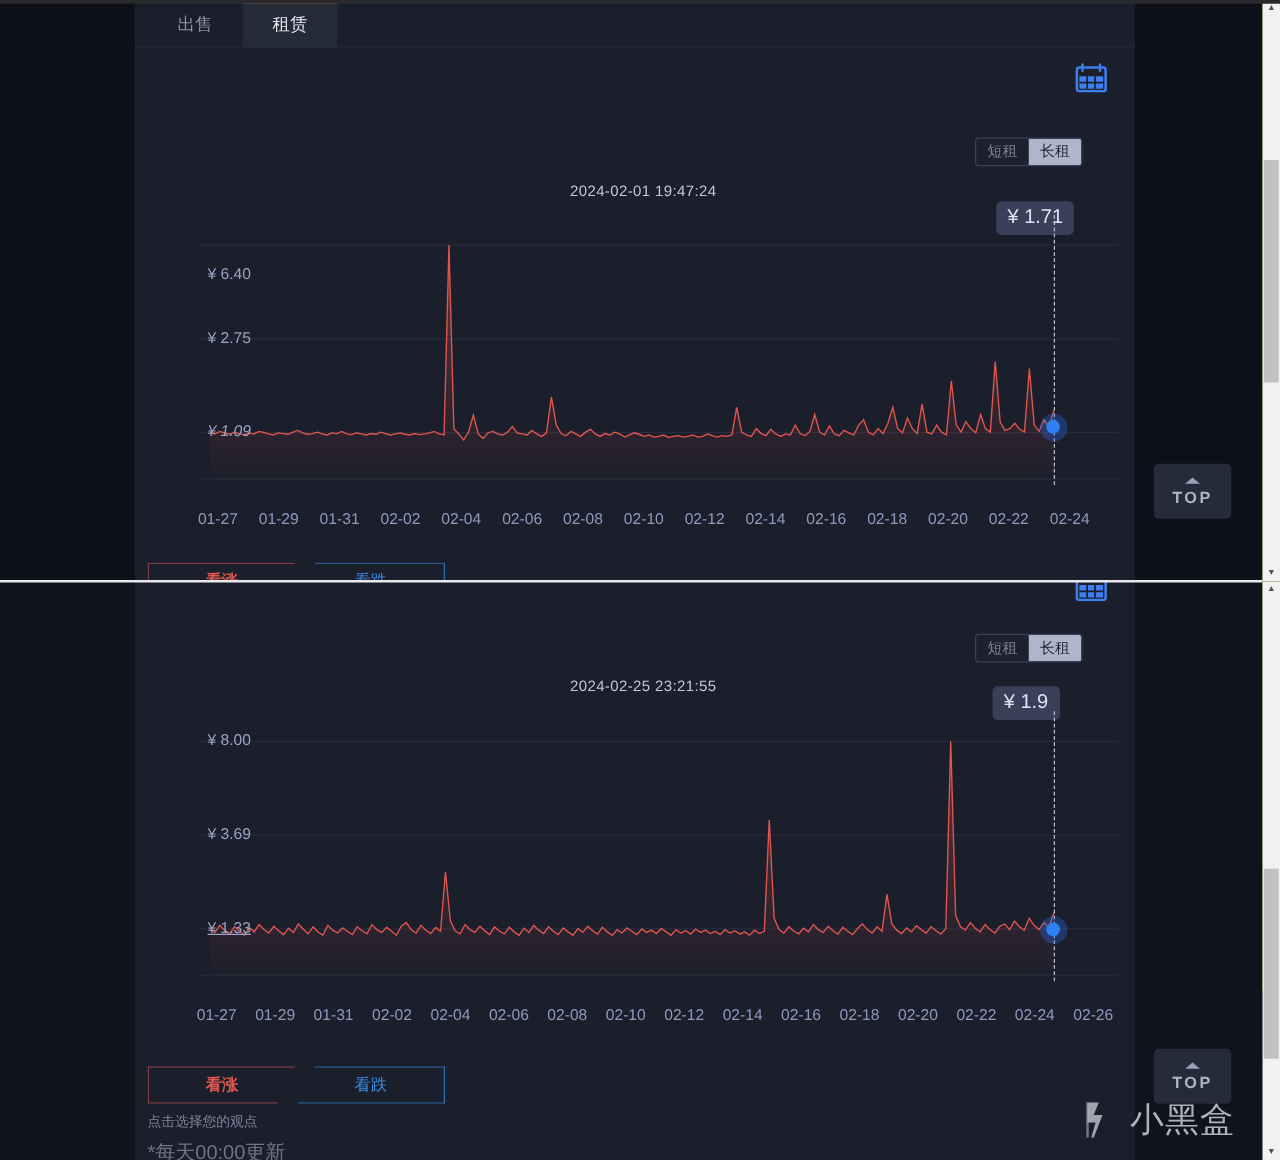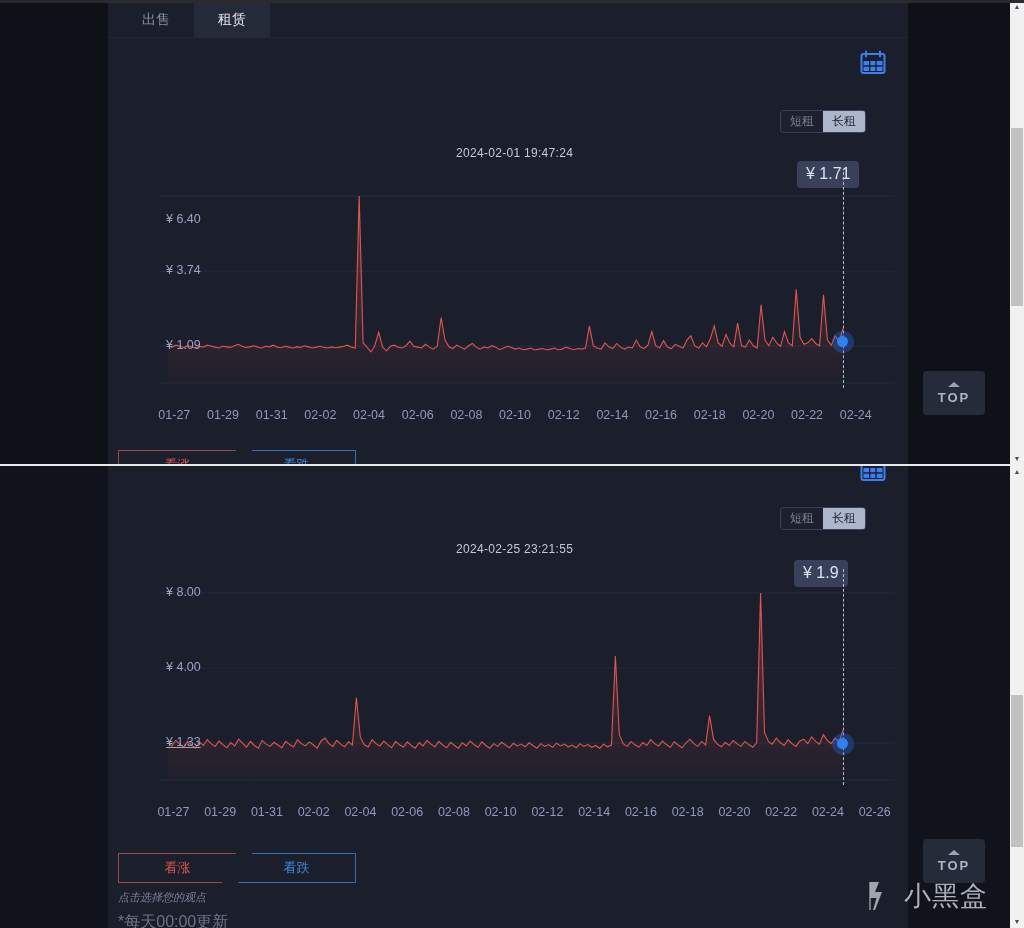--- a/index.html
+++ b/index.html
@@ -64,21 +64,21 @@
   .dot-outer { position:absolute; width:22px; height:22px; border-radius:50%; background:rgba(40,110,235,.32); }
   .dot-inner { position:absolute; width:11px; height:11px; border-radius:50%; background:#2f80f5; }
 
   
   .vote-wrap { position:absolute; display:flex; height:30px; }
   .vote {
     position:relative; width:118px; height:30px; display:flex; align-items:center; justify-content:center;
     font-size:13px; cursor:pointer; background:transparent;
   }
   .vote-up { color:#e0564f; border:1px solid #9c4a49; border-right:none;
-    clip-path: polygon(0 0, 100% 0, 88% 100%, 0 100%); }
+    clip-path: polygon(0 0, 100% 0, 88% 100%, 0 100%); font-weight: bold; }
   .vote-down { color:#3c8ce0; border:1px solid #2f6fb5; border-left:none; margin-left:2px;
     clip-path: polygon(12% 0, 100% 0, 100% 100%, 0 100%); }
   .hint { position:absolute; font-size:11px; color:#7d849b; }
   .hint-small { position:absolute; font-size:16px; color:#6d7489; }
 
   
   .top-btn { position:absolute; width:62px; height:44px; background:#262b3a; border-radius:4px;
     display:flex; flex-direction:column; align-items:center; justify-content:center; cursor:pointer; }
   .top-btn .tri { width:0; height:0; border-left:6px solid transparent; border-right:6px solid transparent;
     border-bottom:5px solid #9aa2b8; margin-bottom:3px; }
@@ -139,22 +139,22 @@
               <line x1="52" x2="787" y1="103.14124293785311" y2="103.14124293785311" stroke="#262c3d" stroke-width="1"></line>
               <line x1="52" x2="787" y1="178" y2="178" stroke="#262c3d" stroke-width="1"></line>
               <line x1="52" x2="787" y1="215" y2="215" stroke="#262c3d" stroke-width="1"></line>
             </g>
           <path id="area-top" fill="url(#gradTop)" d="M60.00 177.72 L63.90 179.13 L67.80 177.15 L71.71 178.28 L75.61 179.41 L79.51 177.72 L83.41 178.85 L87.31 179.98 L91.21 178.28 L95.12 179.13 L99.02 177.15 L102.92 178.00 L106.82 179.13 L110.72 179.98 L114.62 178.28 L118.53 178.85 L122.43 179.41 L126.33 177.72 L130.23 176.31 L134.13 178.28 L138.03 179.41 L141.94 178.85 L145.84 177.72 L149.74 179.13 L153.64 179.98 L157.54 178.28 L161.45 178.85 L165.35 177.15 L169.25 179.13 L173.15 179.69 L177.05 178.28 L180.95 179.13 L184.86 179.98 L188.76 178.85 L192.66 179.41 L196.56 177.72 L200.46 178.85 L204.36 179.98 L208.27 179.13 L212.17 178.28 L216.07 179.41 L219.97 179.98 L223.87 178.85 L227.77 179.69 L231.68 179.13 L235.58 178.28 L239.48 177.15 L243.38 179.13 L247.28 179.98 L251.18 28.00 L255.09 174.89 L258.99 179.13 L262.89 183.93 L266.79 177.72 L270.69 164.16 L274.60 179.13 L278.50 182.80 L282.40 178.28 L286.30 177.15 L290.20 179.13 L294.10 179.98 L298.01 177.72 L301.91 173.20 L305.81 178.28 L309.71 179.13 L313.61 179.98 L317.51 176.31 L321.42 179.13 L325.32 181.11 L329.22 178.28 L333.12 149.47 L337.02 172.07 L340.92 178.85 L344.83 180.54 L348.73 177.15 L352.63 179.13 L356.53 181.11 L360.43 177.72 L364.34 175.46 L368.24 179.13 L372.14 181.11 L376.04 178.85 L379.94 179.98 L383.84 177.72 L387.75 179.13 L391.65 181.67 L395.55 179.98 L399.45 178.28 L403.35 179.41 L407.25 181.11 L411.16 179.98 L415.06 181.67 L418.96 181.11 L422.86 179.98 L426.76 181.95 L430.66 181.11 L434.57 180.54 L438.47 181.67 L442.37 181.11 L446.27 179.98 L450.17 181.67 L454.08 181.11 L457.98 179.13 L461.88 180.54 L465.78 181.67 L469.68 180.54 L473.58 181.11 L477.49 179.98 L481.39 157.94 L485.29 177.72 L489.19 179.98 L493.09 181.11 L496.99 174.89 L500.90 178.85 L504.80 180.54 L508.70 175.46 L512.60 179.13 L516.50 181.11 L520.40 179.13 L524.31 179.98 L528.21 172.07 L532.11 178.85 L536.01 180.54 L539.91 177.15 L543.82 163.59 L547.72 177.72 L551.62 179.98 L555.52 172.63 L559.42 179.13 L563.32 180.54 L567.23 176.31 L571.13 178.28 L575.03 179.98 L578.93 172.07 L582.83 167.83 L586.73 177.72 L590.64 179.98 L594.54 174.89 L598.44 178.85 L602.34 170.66 L606.24 157.94 L610.14 174.89 L614.05 178.28 L617.95 166.42 L621.85 174.89 L625.75 178.85 L629.65 155.12 L633.55 177.72 L637.46 179.13 L641.36 172.07 L645.26 177.72 L649.16 179.98 L653.06 136.76 L656.97 172.07 L660.87 177.72 L664.77 169.24 L668.67 174.89 L672.57 178.28 L676.47 163.59 L680.38 174.89 L684.28 177.72 L688.18 121.22 L692.08 169.24 L695.98 176.31 L699.88 174.89 L703.79 170.66 L707.69 175.46 L711.59 177.72 L715.49 126.87 L719.39 172.07 L723.29 177.15 L727.20 167.83 L731.10 173.48 L735.00 160.49 L735.00 215 L60.00 215 Z"></path>
           <path id="line-top" fill="none" stroke="#e0564f" stroke-width="1.1" d="M60.00 177.72 L63.90 179.13 L67.80 177.15 L71.71 178.28 L75.61 179.41 L79.51 177.72 L83.41 178.85 L87.31 179.98 L91.21 178.28 L95.12 179.13 L99.02 177.15 L102.92 178.00 L106.82 179.13 L110.72 179.98 L114.62 178.28 L118.53 178.85 L122.43 179.41 L126.33 177.72 L130.23 176.31 L134.13 178.28 L138.03 179.41 L141.94 178.85 L145.84 177.72 L149.74 179.13 L153.64 179.98 L157.54 178.28 L161.45 178.85 L165.35 177.15 L169.25 179.13 L173.15 179.69 L177.05 178.28 L180.95 179.13 L184.86 179.98 L188.76 178.85 L192.66 179.41 L196.56 177.72 L200.46 178.85 L204.36 179.98 L208.27 179.13 L212.17 178.28 L216.07 179.41 L219.97 179.98 L223.87 178.85 L227.77 179.69 L231.68 179.13 L235.58 178.28 L239.48 177.15 L243.38 179.13 L247.28 179.98 L251.18 28.00 L255.09 174.89 L258.99 179.13 L262.89 183.93 L266.79 177.72 L270.69 164.16 L274.60 179.13 L278.50 182.80 L282.40 178.28 L286.30 177.15 L290.20 179.13 L294.10 179.98 L298.01 177.72 L301.91 173.20 L305.81 178.28 L309.71 179.13 L313.61 179.98 L317.51 176.31 L321.42 179.13 L325.32 181.11 L329.22 178.28 L333.12 149.47 L337.02 172.07 L340.92 178.85 L344.83 180.54 L348.73 177.15 L352.63 179.13 L356.53 181.11 L360.43 177.72 L364.34 175.46 L368.24 179.13 L372.14 181.11 L376.04 178.85 L379.94 179.98 L383.84 177.72 L387.75 179.13 L391.65 181.67 L395.55 179.98 L399.45 178.28 L403.35 179.41 L407.25 181.11 L411.16 179.98 L415.06 181.67 L418.96 181.11 L422.86 179.98 L426.76 181.95 L430.66 181.11 L434.57 180.54 L438.47 181.67 L442.37 181.11 L446.27 179.98 L450.17 181.67 L454.08 181.11 L457.98 179.13 L461.88 180.54 L465.78 181.67 L469.68 180.54 L473.58 181.11 L477.49 179.98 L481.39 157.94 L485.29 177.72 L489.19 179.98 L493.09 181.11 L496.99 174.89 L500.90 178.85 L504.80 180.54 L508.70 175.46 L512.60 179.13 L516.50 181.11 L520.40 179.13 L524.31 179.98 L528.21 172.07 L532.11 178.85 L536.01 180.54 L539.91 177.15 L543.82 163.59 L547.72 177.72 L551.62 179.98 L555.52 172.63 L559.42 179.13 L563.32 180.54 L567.23 176.31 L571.13 178.28 L575.03 179.98 L578.93 172.07 L582.83 167.83 L586.73 177.72 L590.64 179.98 L594.54 174.89 L598.44 178.85 L602.34 170.66 L606.24 157.94 L610.14 174.89 L614.05 178.28 L617.95 166.42 L621.85 174.89 L625.75 178.85 L629.65 155.12 L633.55 177.72 L637.46 179.13 L641.36 172.07 L645.26 177.72 L649.16 179.98 L653.06 136.76 L656.97 172.07 L660.87 177.72 L664.77 169.24 L668.67 174.89 L672.57 178.28 L676.47 163.59 L680.38 174.89 L684.28 177.72 L688.18 121.22 L692.08 169.24 L695.98 176.31 L699.88 174.89 L703.79 170.66 L707.69 175.46 L711.59 177.72 L715.49 126.87 L719.39 172.07 L723.29 177.15 L727.20 167.83 L731.10 173.48 L735.00 160.49"></path>
         </svg>
       </div>
 
       <div class="ylabel" style="left:58px; top:188px;margin-top:24px;">¥ 6.40</div>
-      <div class="ylabel" style="left:58px; top:263px;">¥ 3.74</div>
-      <div class="ylabel" style="left:58px; top:338px;">¥ 1.09</div>
+      <div class="ylabel" style="left:58px; top:263px;">¥ 2.75</div>
+      <div class="ylabel" style="left:58px; top:338px;font-style:italic;">¥ 1.09</div>
 
       <div class="xaxis" id="xaxis-top" style="left:42px; top:408px; width:730px;">
           <span class="xtick" style="flex: 1 1 0%;">01-27</span>
           <span class="xtick" style="flex: 1 1 0%;">01-29</span>
           <span class="xtick" style="flex: 1 1 0%;">01-31</span>
           <span class="xtick" style="flex: 1 1 0%;">02-02</span>
           <span class="xtick" style="flex: 1 1 0%;">02-04</span>
           <span class="xtick" style="flex: 1 1 0%;">02-06</span>
           <span class="xtick" style="flex: 1 1 0%;">02-08</span>
           <span class="xtick" style="flex: 1 1 0%;">02-10</span>
@@ -227,21 +227,21 @@
               <line x1="52" x2="787" y1="103.11244377811094" y2="103.11244377811094" stroke="#262c3d" stroke-width="1"></line>
               <line x1="52" x2="787" y1="178" y2="178" stroke="#262c3d" stroke-width="1"></line>
               <line x1="52" x2="787" y1="215" y2="215" stroke="#262c3d" stroke-width="1"></line>
             </g>
           <path id="area-bot" fill="url(#gradBot)" d="M60.00 177.55 L63.92 180.92 L67.85 175.30 L71.77 179.12 L75.70 182.05 L79.62 176.43 L83.55 179.80 L87.47 183.17 L91.40 176.88 L95.32 180.47 L99.24 174.63 L103.17 178.67 L107.09 181.37 L111.02 175.98 L114.94 179.57 L118.87 182.72 L122.79 177.55 L126.72 180.92 L130.64 174.18 L134.56 178.22 L138.49 182.05 L142.41 176.43 L146.34 180.47 L150.26 183.17 L154.19 175.30 L158.11 179.12 L162.03 181.37 L165.96 177.33 L169.88 180.02 L173.81 182.72 L177.73 176.43 L181.66 179.57 L185.58 182.05 L189.51 174.63 L193.43 178.67 L197.35 180.92 L201.28 176.88 L205.20 179.80 L209.13 183.17 L213.05 175.98 L216.98 173.05 L220.90 178.67 L224.83 181.37 L228.75 175.30 L232.67 179.12 L236.60 181.82 L240.52 176.88 L244.45 180.02 L248.37 132.57 L252.30 171.93 L256.22 179.80 L260.15 182.05 L264.07 174.63 L267.99 178.67 L271.92 180.92 L275.84 175.98 L279.77 179.57 L283.69 182.72 L287.62 176.43 L291.54 179.80 L295.47 182.05 L299.39 176.88 L303.31 180.47 L307.24 183.17 L311.16 177.55 L315.09 180.92 L319.01 175.30 L322.94 179.12 L326.86 181.82 L330.78 176.43 L334.71 180.02 L338.63 182.72 L342.56 177.33 L346.48 180.47 L350.41 183.17 L354.33 177.78 L358.26 180.92 L362.18 175.98 L366.10 179.57 L370.03 182.27 L373.95 176.88 L377.88 180.47 L381.80 183.17 L385.73 178.67 L389.65 181.37 L393.58 177.33 L397.50 180.02 L401.42 182.72 L405.35 178.22 L409.27 180.92 L413.20 179.12 L417.12 181.82 L421.05 177.78 L424.97 180.47 L428.90 183.17 L432.82 178.67 L436.74 181.37 L440.67 179.57 L444.59 182.27 L448.52 178.22 L452.44 180.92 L456.37 179.12 L460.29 181.82 L464.22 180.02 L468.14 182.72 L472.06 178.67 L475.99 181.37 L479.91 179.57 L483.84 182.27 L487.76 180.47 L491.69 183.17 L495.61 179.12 L499.53 181.82 L503.46 180.02 L507.38 90.97 L511.31 169.68 L515.23 178.67 L519.16 181.37 L523.08 176.43 L527.01 179.80 L530.93 182.05 L534.85 177.55 L538.78 180.47 L542.70 174.63 L546.63 178.67 L550.55 180.92 L554.48 175.98 L558.40 179.57 L562.33 182.27 L566.25 176.88 L570.17 180.02 L574.10 182.72 L578.02 177.78 L581.95 174.18 L585.87 178.67 L589.80 181.37 L593.72 176.43 L597.65 180.02 L601.57 150.56 L605.49 174.18 L609.42 179.12 L613.34 181.82 L617.27 177.33 L621.19 180.47 L625.12 175.53 L629.04 178.67 L632.97 181.37 L636.89 176.43 L640.81 179.57 L644.74 182.27 L648.66 177.78 L652.59 28.00 L656.51 167.43 L660.44 176.43 L664.36 179.12 L668.28 173.05 L672.21 177.55 L676.13 180.47 L680.06 174.63 L683.98 178.67 L687.91 181.37 L691.83 175.98 L695.76 174.18 L699.68 178.67 L703.60 171.93 L707.53 176.43 L711.45 179.12 L715.38 169.68 L719.30 175.30 L723.23 178.67 L727.15 173.05 L731.08 176.88 L735.00 165.18 L735.00 215 L60.00 215 Z"></path>
           <path id="line-bot" fill="none" stroke="#e0564f" stroke-width="1.1" d="M60.00 177.55 L63.92 180.92 L67.85 175.30 L71.77 179.12 L75.70 182.05 L79.62 176.43 L83.55 179.80 L87.47 183.17 L91.40 176.88 L95.32 180.47 L99.24 174.63 L103.17 178.67 L107.09 181.37 L111.02 175.98 L114.94 179.57 L118.87 182.72 L122.79 177.55 L126.72 180.92 L130.64 174.18 L134.56 178.22 L138.49 182.05 L142.41 176.43 L146.34 180.47 L150.26 183.17 L154.19 175.30 L158.11 179.12 L162.03 181.37 L165.96 177.33 L169.88 180.02 L173.81 182.72 L177.73 176.43 L181.66 179.57 L185.58 182.05 L189.51 174.63 L193.43 178.67 L197.35 180.92 L201.28 176.88 L205.20 179.80 L209.13 183.17 L213.05 175.98 L216.98 173.05 L220.90 178.67 L224.83 181.37 L228.75 175.30 L232.67 179.12 L236.60 181.82 L240.52 176.88 L244.45 180.02 L248.37 132.57 L252.30 171.93 L256.22 179.80 L260.15 182.05 L264.07 174.63 L267.99 178.67 L271.92 180.92 L275.84 175.98 L279.77 179.57 L283.69 182.72 L287.62 176.43 L291.54 179.80 L295.47 182.05 L299.39 176.88 L303.31 180.47 L307.24 183.17 L311.16 177.55 L315.09 180.92 L319.01 175.30 L322.94 179.12 L326.86 181.82 L330.78 176.43 L334.71 180.02 L338.63 182.72 L342.56 177.33 L346.48 180.47 L350.41 183.17 L354.33 177.78 L358.26 180.92 L362.18 175.98 L366.10 179.57 L370.03 182.27 L373.95 176.88 L377.88 180.47 L381.80 183.17 L385.73 178.67 L389.65 181.37 L393.58 177.33 L397.50 180.02 L401.42 182.72 L405.35 178.22 L409.27 180.92 L413.20 179.12 L417.12 181.82 L421.05 177.78 L424.97 180.47 L428.90 183.17 L432.82 178.67 L436.74 181.37 L440.67 179.57 L444.59 182.27 L448.52 178.22 L452.44 180.92 L456.37 179.12 L460.29 181.82 L464.22 180.02 L468.14 182.72 L472.06 178.67 L475.99 181.37 L479.91 179.57 L483.84 182.27 L487.76 180.47 L491.69 183.17 L495.61 179.12 L499.53 181.82 L503.46 180.02 L507.38 90.97 L511.31 169.68 L515.23 178.67 L519.16 181.37 L523.08 176.43 L527.01 179.80 L530.93 182.05 L534.85 177.55 L538.78 180.47 L542.70 174.63 L546.63 178.67 L550.55 180.92 L554.48 175.98 L558.40 179.57 L562.33 182.27 L566.25 176.88 L570.17 180.02 L574.10 182.72 L578.02 177.78 L581.95 174.18 L585.87 178.67 L589.80 181.37 L593.72 176.43 L597.65 180.02 L601.57 150.56 L605.49 174.18 L609.42 179.12 L613.34 181.82 L617.27 177.33 L621.19 180.47 L625.12 175.53 L629.04 178.67 L632.97 181.37 L636.89 176.43 L640.81 179.57 L644.74 182.27 L648.66 177.78 L652.59 28.00 L656.51 167.43 L660.44 176.43 L664.36 179.12 L668.28 173.05 L672.21 177.55 L676.13 180.47 L680.06 174.63 L683.98 178.67 L687.91 181.37 L691.83 175.98 L695.76 174.18 L699.68 178.67 L703.60 171.93 L707.53 176.43 L711.45 179.12 L715.38 169.68 L719.30 175.30 L723.23 178.67 L727.15 173.05 L731.08 176.88 L735.00 165.18"></path>
         </svg>
       </div>
 
       <div class="ylabel" style="left:58px; top:120px;">¥ 8.00</div>
-      <div class="ylabel" style="left:58px; top:195px;">¥ 4.00</div>
+      <div class="ylabel" style="left:58px; top:195px;">¥ 3.69</div>
       <div class="ylabel" style="left:58px; top:270px;text-decoration:underline;">¥ 1.33</div>
 
       <div class="xaxis" id="xaxis-bot" style="left:42px; top:340px; width:748px;">
           <span class="xtick" style="flex: 1 1 0%;">01-27</span>
           <span class="xtick" style="flex: 1 1 0%;">01-29</span>
           <span class="xtick" style="flex: 1 1 0%;">01-31</span>
           <span class="xtick" style="flex: 1 1 0%;">02-02</span>
           <span class="xtick" style="flex: 1 1 0%;">02-04</span>
           <span class="xtick" style="flex: 1 1 0%;">02-06</span>
           <span class="xtick" style="flex: 1 1 0%;">02-08</span>
@@ -249,35 +249,35 @@
           <span class="xtick" style="flex: 1 1 0%;">02-12</span>
           <span class="xtick" style="flex: 1 1 0%;">02-14</span>
           <span class="xtick" style="flex: 1 1 0%;">02-16</span>
           <span class="xtick" style="flex: 1 1 0%;">02-18</span>
           <span class="xtick" style="flex: 1 1 0%;">02-20</span>
           <span class="xtick" style="flex: 1 1 0%;">02-22</span>
           <span class="xtick" style="flex: 1 1 0%;">02-24</span>
           <span class="xtick" style="flex: 1 1 0%;">02-26</span>
         </div>
 
-      <div class="tooltip" style="left:686px; top:95px;text-align:right;">¥ 1.9</div>
+      <div class="tooltip" style="left:686px; top:84px;text-align:right;">¥ 1.9</div>
       <div style="position:absolute;left:735px;top:104px;width:0;height:216px;border-left:1px dashed #b9bfd2;"></div>
       <div class="dot-outer" style="left:724px; top:268px;"></div>
       <div class="dot-inner" style="left:729px; top:273px;"></div>
 
       <div class="vote-wrap" style="left:10px; top:388px;">
         <div class="vote vote-up">
           <span>看涨</span>
         </div>
         <div class="vote vote-down">
           <span>看跌</span>
         </div>
       </div>
 
-      <div class="hint" style="left:10px; top:425px;font-style:italic;">点击选择您的观点</div>
+      <div class="hint" style="left:10px; top:425px;">点击选择您的观点</div>
       <div class="hint-small" style="left:10px; top:447px;">*每天00:00更新</div>
     </div>
 
     <div class="top-btn" style="left:923px; top:374px;">
       <div class="tri"></div>
       <div class="tlabel">TOP</div>
     </div>
 
     <div class="watermark" style="left:866px; top:868px; transform:translateY(-455px);">
       <svg width="30" height="32" viewBox="0 0 30 32">

